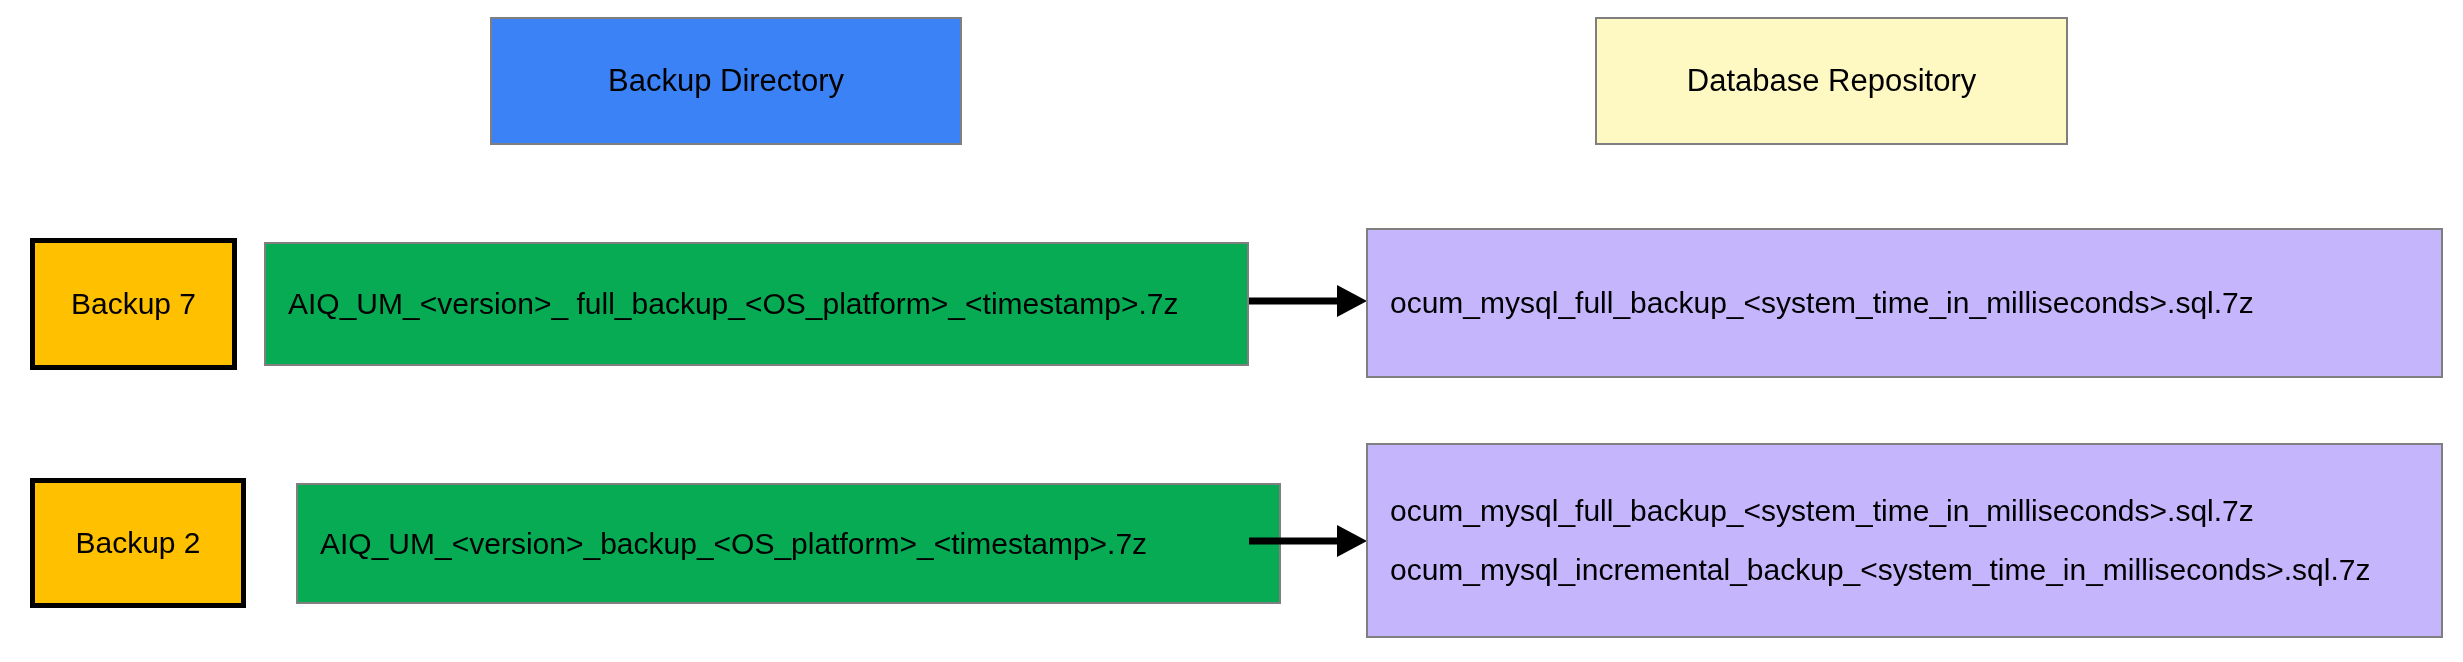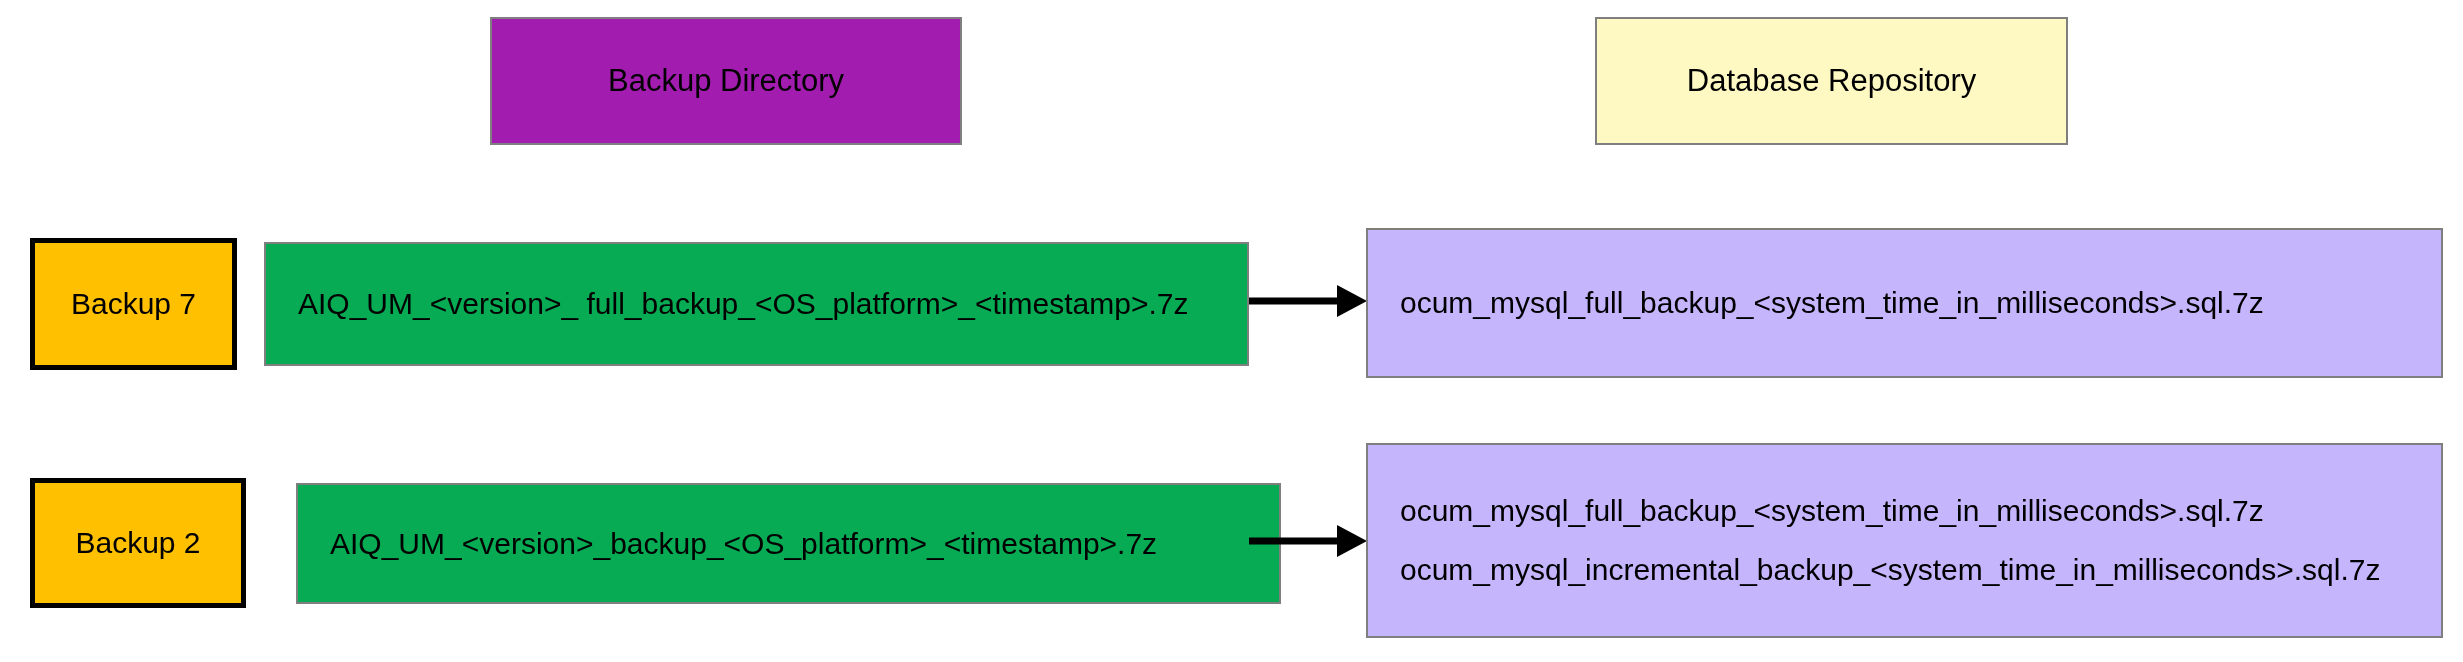--- a/index.html
+++ b/index.html
@@ -28,36 +28,36 @@
     justify-content: center;
     text-align: center;
     color: #000000;
     line-height: 1.25;
   }
   
   .header-box {
     border: 2px solid #7f7f7f;
     font-size: 31px;
   }
-  .header-green { background: #a21caf; }
+  .header-green { background: #3b82f6; }
   .header-blue  { background: #fef9c3; }
 
   
   .label-box {
     background: #ffc000;
     border: 5px solid #000000;
     font-size: 30px;
   }
 
   
   .file-box {
     border: 2px solid #7f7f7f;
     font-size: 30px;
     align-items: flex-start;
-    padding-left: 32px;
+    padding-left: 22px;
     text-align: left;
   }
   .file-green { background: #06ab54; }
   .file-blue  { background: #c4b5fd; justify-content: center; }
   .file-blue.multi { justify-content: space-evenly; padding-top: 26px; padding-bottom: 26px; }
   .file-line { display: block; white-space: nowrap; }
 
   
   .arrow {
     position: absolute;

